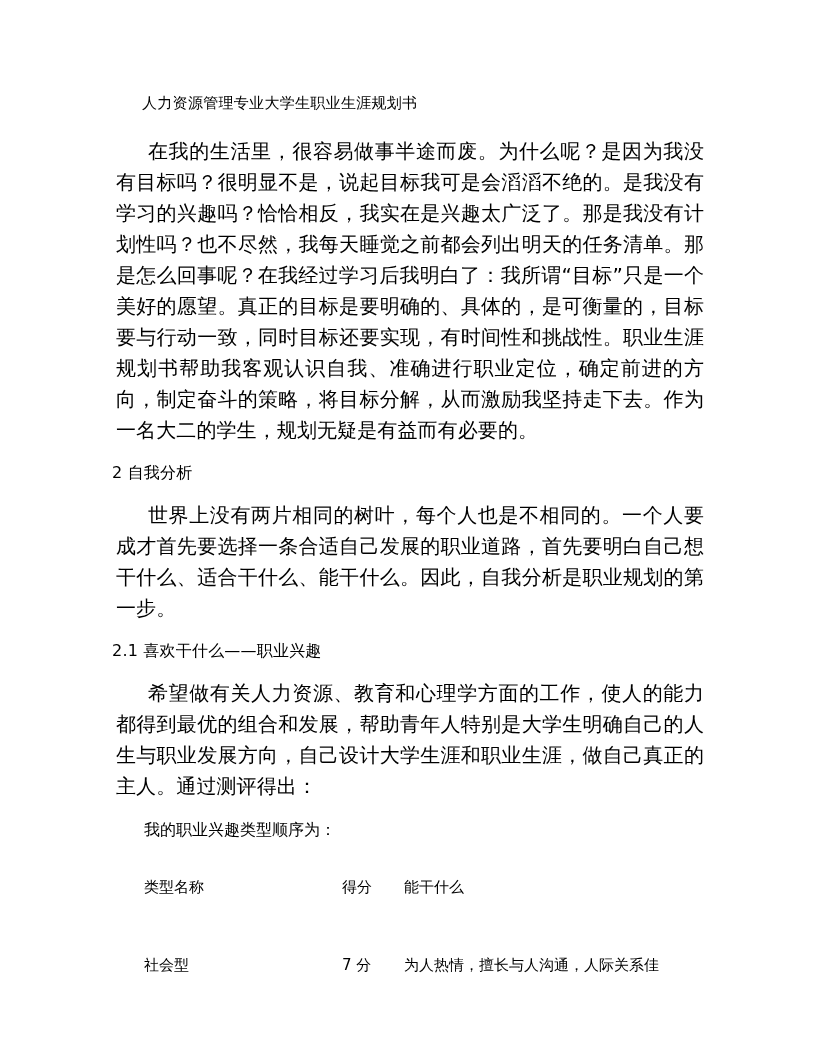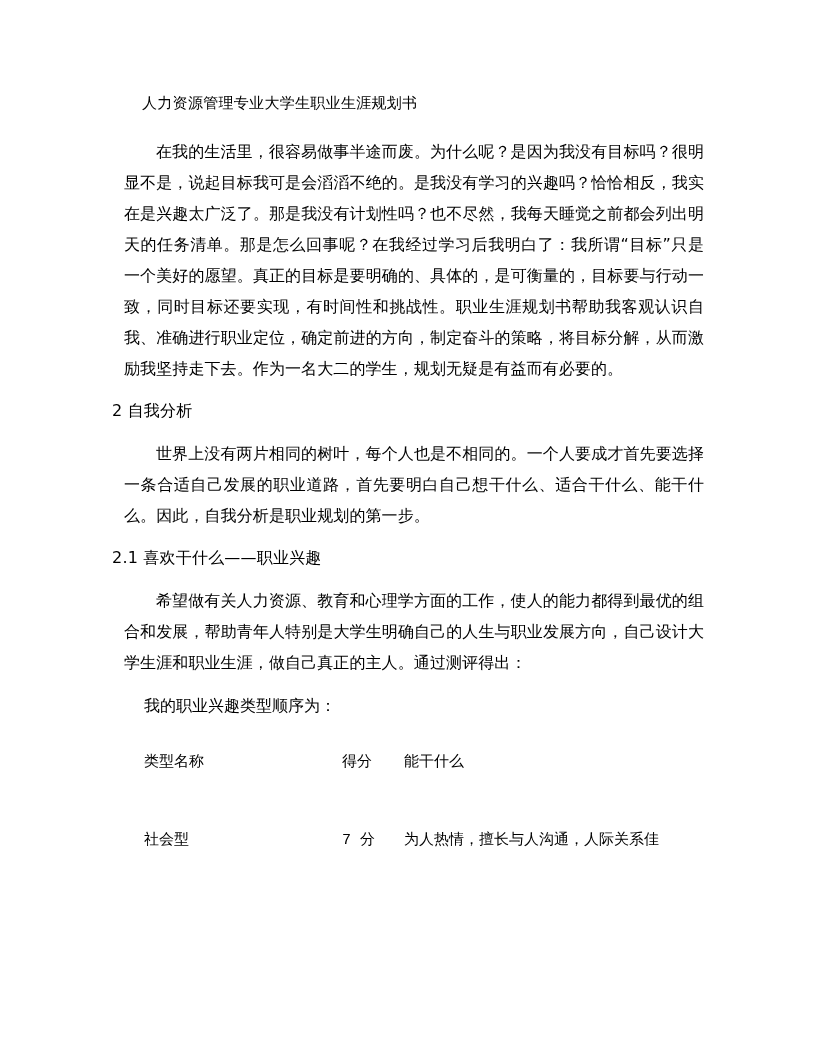--- a/index.html
+++ b/index.html
@@ -33,40 +33,39 @@
     letter-spacing: 0.2px;
   }
   h3.subheading {
     font-size: 16px;
     font-weight: normal;
     line-height: 30px;
     margin: 0 0 12px 0;
     letter-spacing: 0.2px;
   }
   p.body-text {
-    font-size: 16px;
+    font-size: 20px;
     line-height: 31px;
-    margin: 0 0 12px 12px;
+    margin: 0 0 12px 4px;
     text-indent: 32px;
     text-align: justify;
     text-justify: inter-ideograph;
     letter-spacing: 0.1px;
   }
   p.plain-line {
     font-size: 16px;
     line-height: 31px;
     margin: 0 0 19px 0;
     text-indent: 32px;
   }
   .score-table {
     width: 100%;
     border-collapse: collapse;
     margin-top: 28px;
     font-size: 15px;
-    font-family: Liberation Mono, monospace;
   }
   .score-table td {
     border: none;
     padding: 0 0 50px 0;
     vertical-align: top;
     line-height: 28px;
     white-space: nowrap;
   }
   .col-name { width: 230px; text-indent: 32px; }
   .col-score { width: 62px; }

